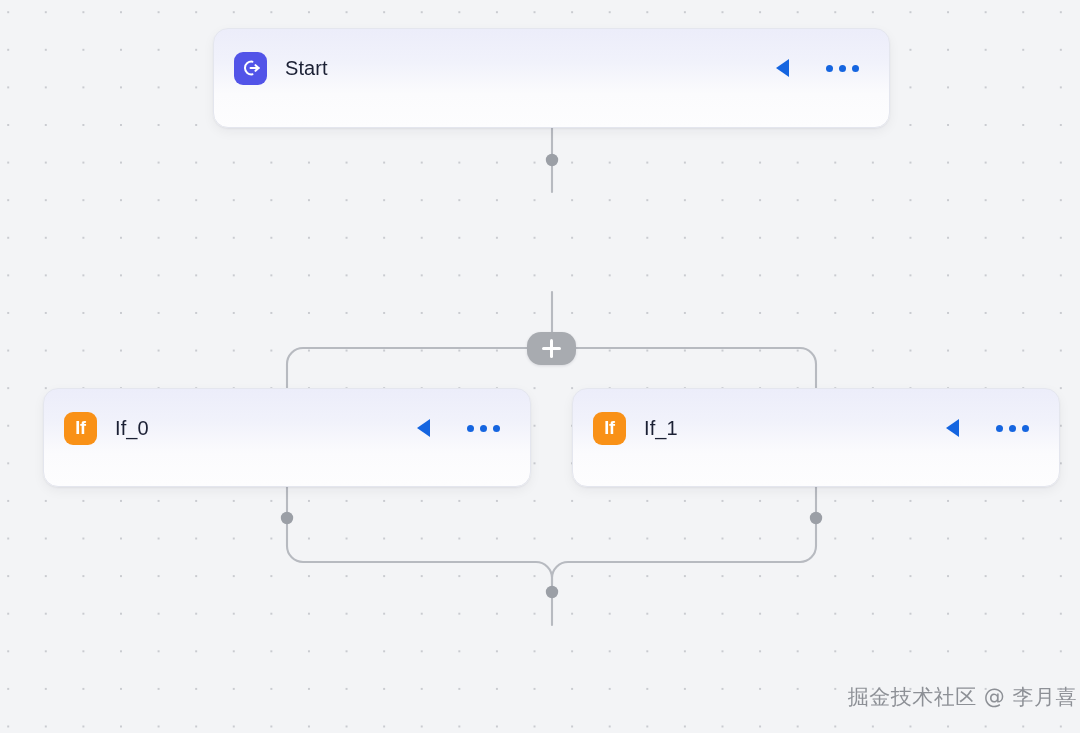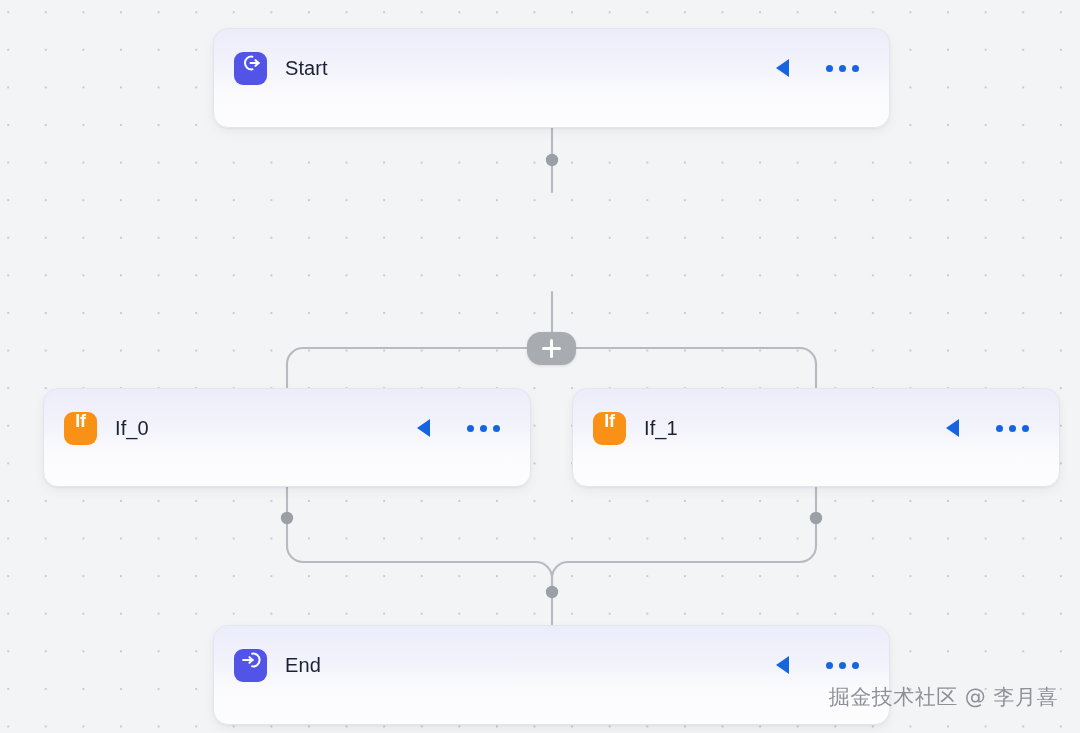--- a/index.html
+++ b/index.html
@@ -56,21 +56,21 @@
     padding: 0 30px 0 20px;
     box-sizing: border-box;
   }
 
   .node-icon {
     width: 33px;
     height: 33px;
     border-radius: 9px;
     flex: 0 0 auto;
     display: flex;
-    align-items: flex-start;
+    align-items: center;
     justify-content: center;
   }
   .node-icon.indigo { background: #5254e8; }
   .node-icon.orange { background: #f99117; }
   .node-icon.plain  { background: transparent; }
 
   .icon-if-text {
     color: #ffffff;
     font-size: 18px;
     font-weight: 700;
@@ -142,21 +142,21 @@
     position: absolute;
     width: 3.2px;
     height: 19px;
     border-radius: 2px;
     background: #ffffff;
   }
 
   
   #watermark {
     position: absolute;
-    right: 22px;
+    right: 3px;
     bottom: 22px;
     font-size: 21px;
     color: #8d9096;
     font-family: "DejaVu Sans", sans-serif;
     white-space: nowrap;
     letter-spacing: 0.5px;
   }
 </style>
 </head>
 <body>
@@ -237,40 +237,20 @@
         <span class="caret-left"></span>
         <span class="dots">
             <i></i>
             <i></i>
             <i></i>
           </span>
       </span>
     </div>
   </div>
 
-  <div class="node" id="node-end" style="left:213px; top:625px; width:677px; height:100px;">
-    <div class="node-row">
-      <span class="node-icon indigo">
-        <svg width="22" height="22" viewBox="0 0 24 24" fill="none" stroke="#ffffff" stroke-width="2.2" stroke-linecap="round">
-          <path d="M13.2 5.1a7 7 0 1 1 0 13.8"></path>
-          <path d="M3.4 12 L13.6 12"></path>
-          <path d="M10.3 8.9 L13.7 12 L10.3 15.1"></path>
-        </svg>
-      </span>
-      <span class="node-title">End</span>
-      <span class="node-actions">
-        <span class="caret-left"></span>
-        <span class="dots">
-            <i></i>
-            <i></i>
-            <i></i>
-          </span>
-      </span>
-    </div>
-  </div>
 
   <div id="plus-handle">
     <span class="bar-h"></span>
     <span class="bar-v"></span>
   </div>
 
   <div id="watermark">掘金技术社区 @ 李月喜</div>
 
 </div>
 

